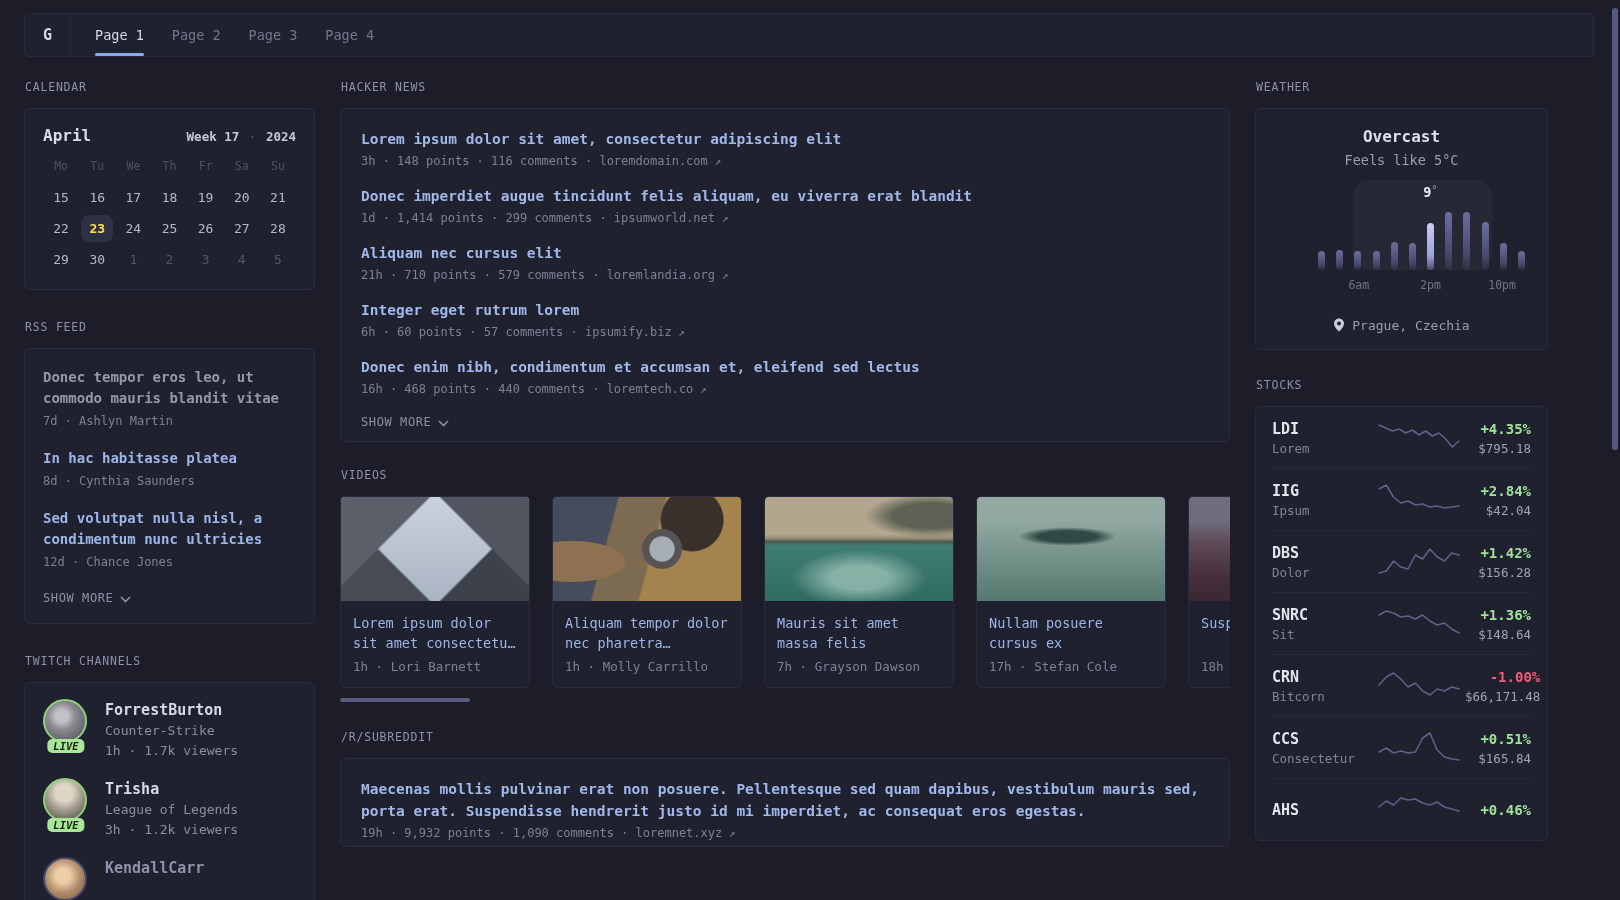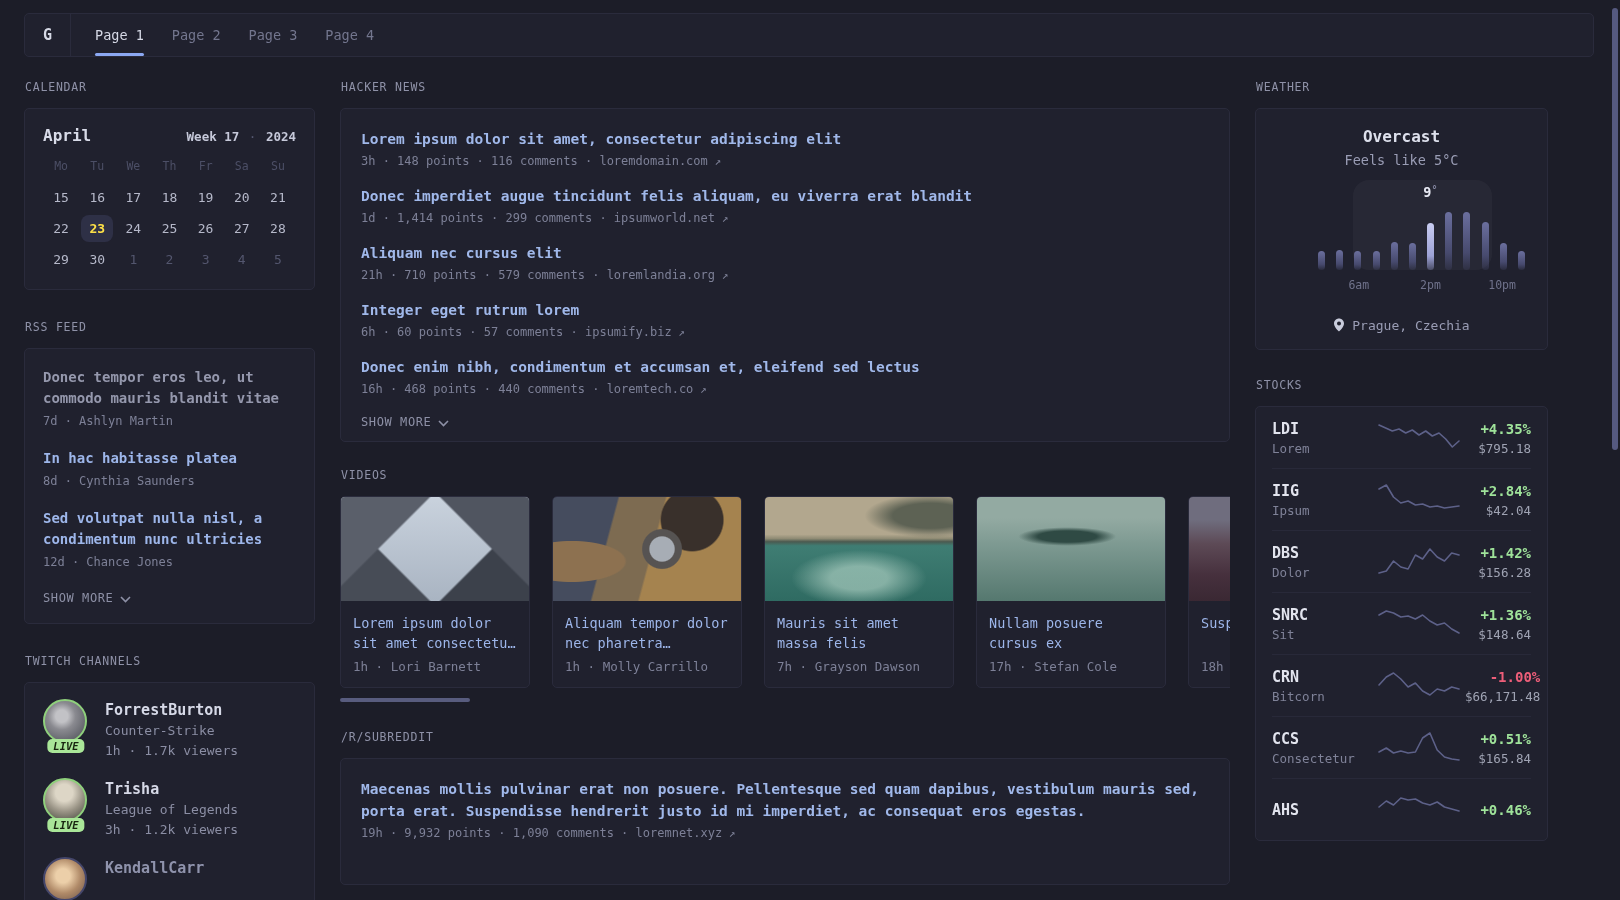--- a/index.html
+++ b/index.html
@@ -395,21 +395,21 @@
             <div class="video-title">Suspendisse diam</div>
             <div class="video-meta">18h · Tara</div>
           </div>
         </div>
       </div>
     <div class="videos-scrollbar"></div>
   </div>
 
   <div class="section">
     <div class="section-title">/R/SUBREDDIT</div>
-    <div class="card" style="padding:19px 20px; height:127px;" id="reddit-list">
+    <div class="card" style="padding:19px 20px; height:89px;" id="reddit-list">
         <div class="hn-item">
           <a class="hn-title">Maecenas mollis pulvinar erat non posuere. Pellentesque sed quam dapibus, vestibulum mauris sed, porta erat. Suspendisse hendrerit justo id mi imperdiet, ac consequat eros egestas.</a>
           <div class="hn-meta"><span>19h · 9,932 points · 1,090 comments · loremnet.xyz</span><span class="arrow-icon"> ↗</span></div>
         </div>
       </div>
   </div>
 
 </div>
 
 <div class="col col-right">

